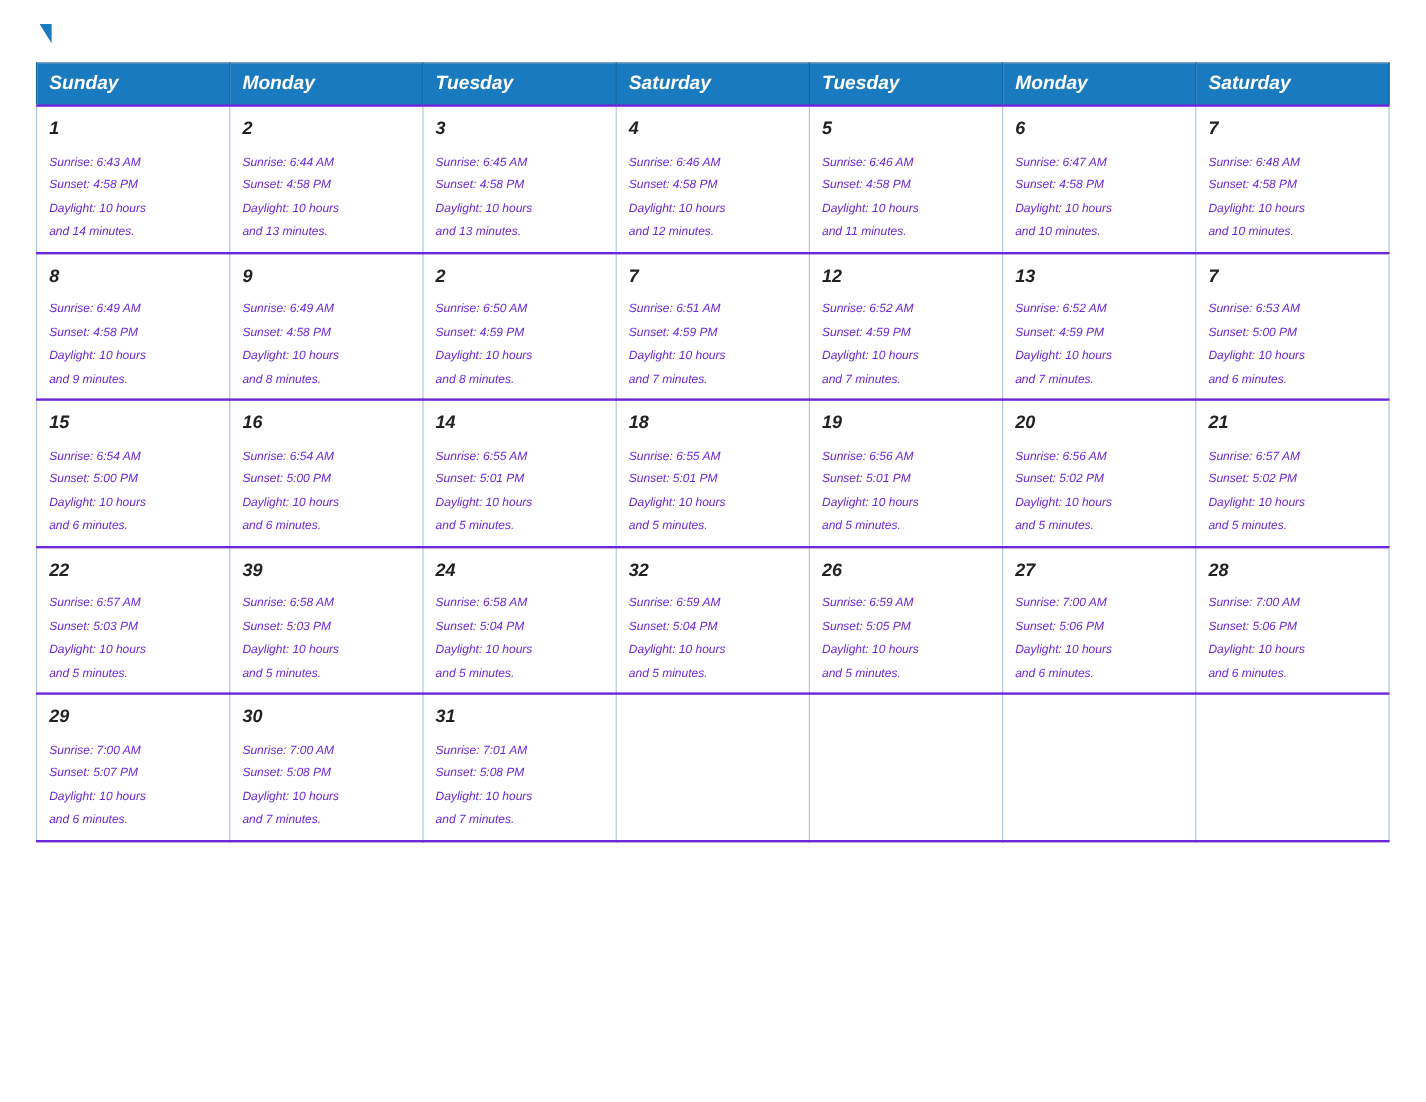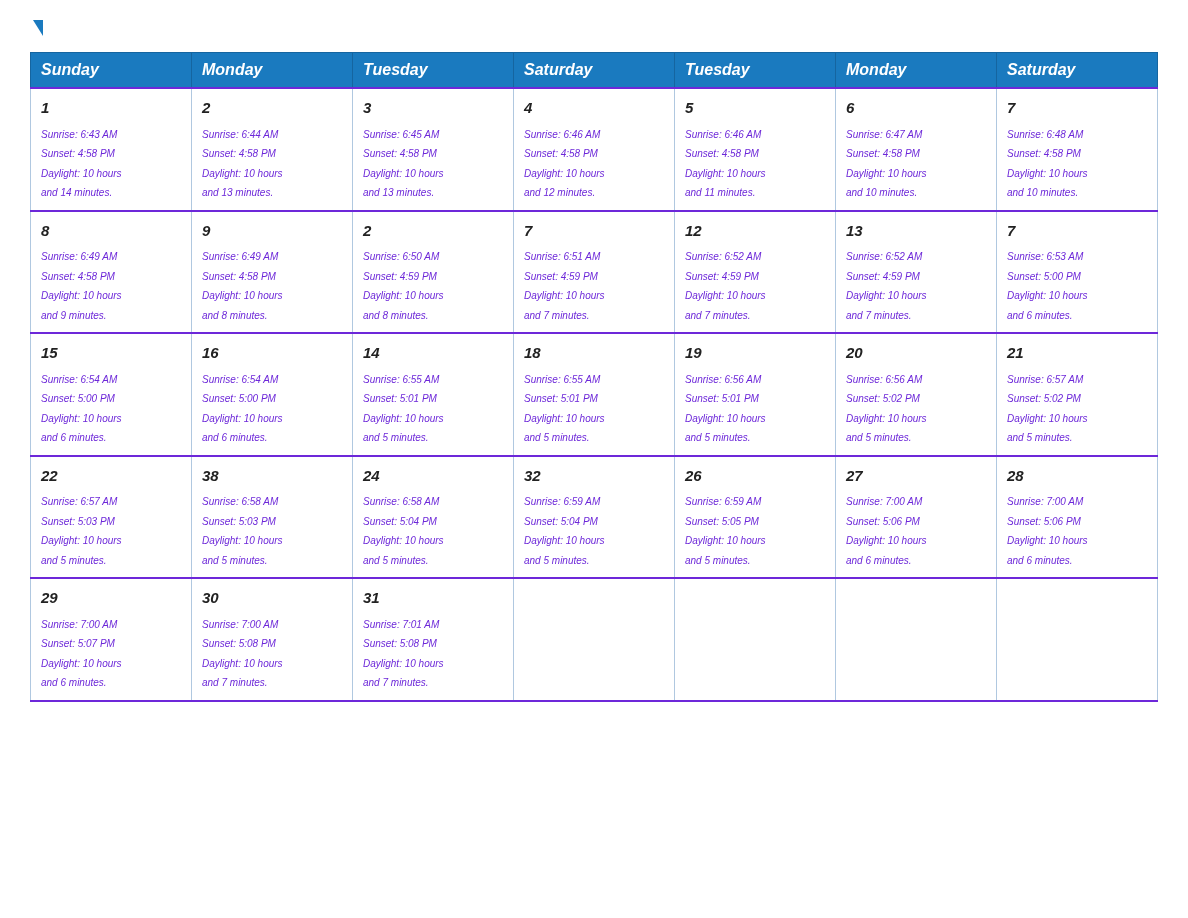--- a/index.html
+++ b/index.html
@@ -225,21 +225,21 @@
         <span class="day-num">21</span>
         <span class="day-info">Sunrise: 6:57 AM<br>Sunset: 5:02 PM<br>Daylight: 10 hours<br>and 5 minutes.</span>
       </td>
       </tr>
       <tr>
         <td>
         <span class="day-num">22</span>
         <span class="day-info">Sunrise: 6:57 AM<br>Sunset: 5:03 PM<br>Daylight: 10 hours<br>and 5 minutes.</span>
       </td>
         <td>
-        <span class="day-num">38</span>
+        <span class="day-num">39</span>
         <span class="day-info">Sunrise: 6:58 AM<br>Sunset: 5:03 PM<br>Daylight: 10 hours<br>and 5 minutes.</span>
       </td>
         <td>
         <span class="day-num">24</span>
         <span class="day-info">Sunrise: 6:58 AM<br>Sunset: 5:04 PM<br>Daylight: 10 hours<br>and 5 minutes.</span>
       </td>
         <td>
         <span class="day-num">32</span>
         <span class="day-info">Sunrise: 6:59 AM<br>Sunset: 5:04 PM<br>Daylight: 10 hours<br>and 5 minutes.</span>
       </td>

